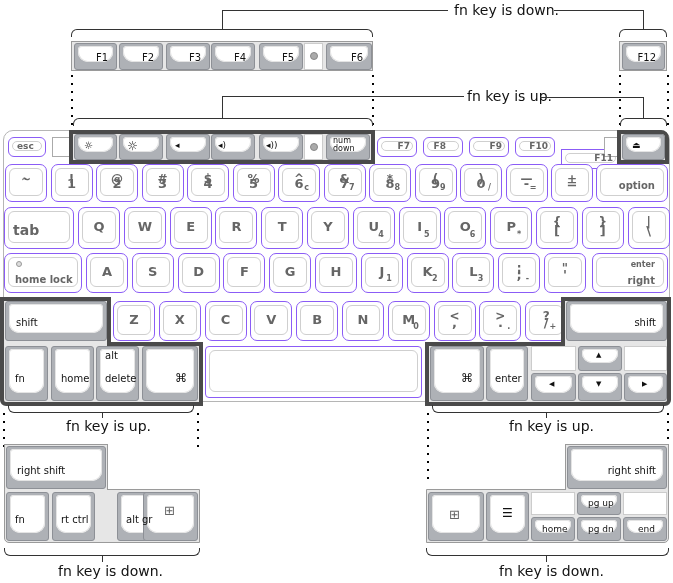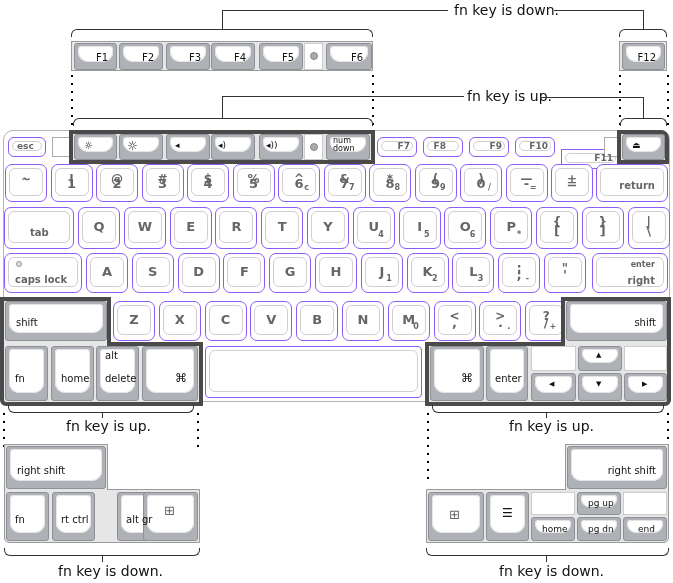--- a/index.html
+++ b/index.html
@@ -382,28 +382,28 @@
       <span class="sub" style="right: 10px; bottom: 9px;">.</span>
     </div>
     <div class="okey" style="left: 525.2px; top: 301px; width: 42px; height: 40px;">
       <span class="lbl top">?</span>
       <span class="lbl bot">/</span>
       <span class="sub" style="right: 10px; bottom: 9px;">+</span>
     </div>
   </div>
 
 <div class="okey" style="left:596px;top:164px;width:72px;height:38px;">
-    <span class="lbl" style="right:12px;bottom:10px;font-size:10px;">return</span>
+    <span class="lbl" style="right:12px;bottom:10px;font-size:10px;">option</span>
   </div>
 <div class="okey" style="left:4px;top:207px;width:70px;height:42px;">
-    <span class="lbl" style="left:25px;bottom:10px;font-size:10px;">tab</span>
+    <span class="lbl" style="left:8px;bottom:10px;font-size:14px;">tab</span>
   </div>
 <div class="okey" style="left:4px;top:253px;width:78px;height:40px;">
   <span class="abs" style="left:11px;top:7px;width:6px;height:6px;border-radius:50%;border:1px solid #999;background:#ddd;z-index:2;"></span>
-  <span class="lbl" style="left:10px;bottom:7px;font-size:10px;">caps lock</span>
+  <span class="lbl" style="left:10px;bottom:7px;font-size:10px;">home lock</span>
 </div>
 <div class="okey" style="left:592px;top:253px;width:76px;height:40px;">
   <span class="lbl" style="right:12px;top:6px;font-size:8px;">enter</span>
   <span class="lbl" style="right:12px;bottom:6px;font-size:10px;">right</span>
 </div>
 
 <div class="frame" style="left:0px;top:297px;width:111px;height:50px;border-bottom:none;background:#e6e6e6;"></div>
 <div class="frame" style="left:0px;top:342px;width:203px;height:64px;background:#e6e6e6;border-radius:0 0 0 6px;"></div>
 <div class="abs" style="left:4px;top:340px;width:103px;height:6px;background:#e6e6e6;"></div>
 <div class="skey" style="left:5px;top:301px;width:102px;height:40px;">

